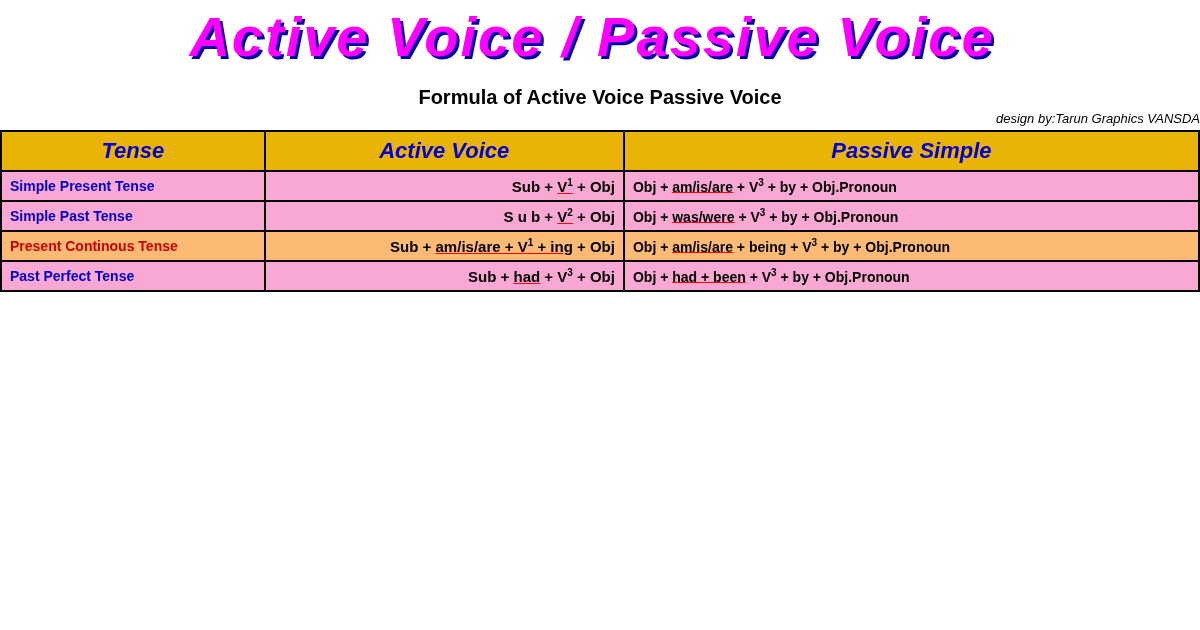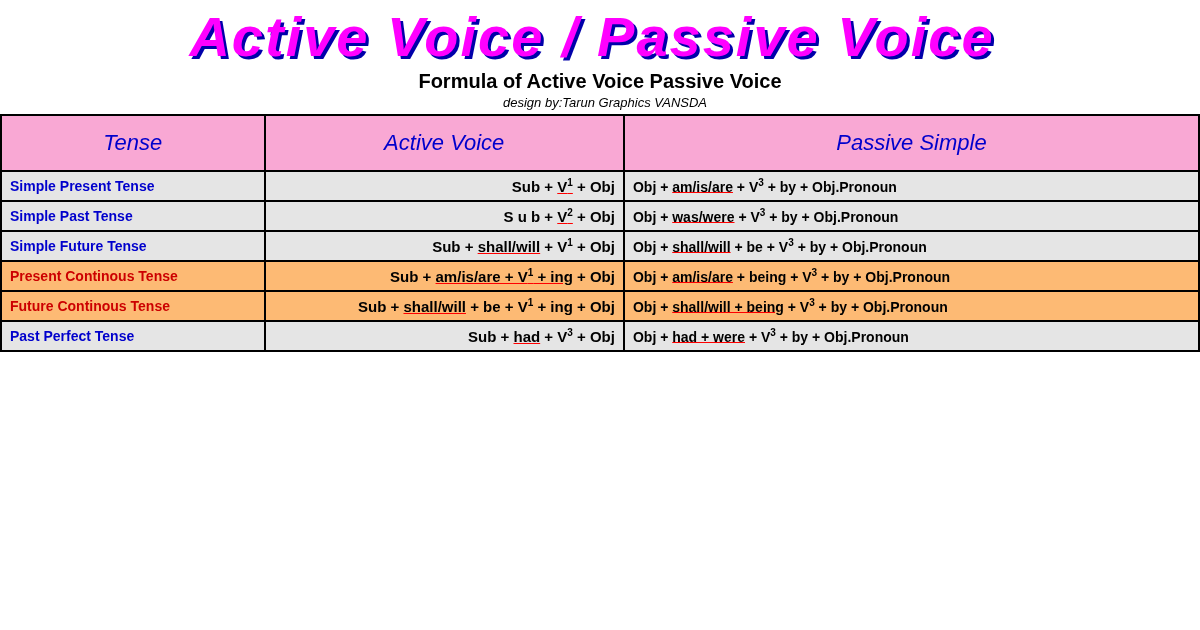--- a/index.html
+++ b/index.html
@@ -27,45 +27,45 @@
       color: #ff00ff;
       text-shadow: 3px 3px 0px #0000aa;
       letter-spacing: 2px;
       line-height: 1.1;
     }
     .header-subtitle {
       text-align: center;
       font-size: 20px;
       font-weight: bold;
       color: #000000;
-      margin-top: 0;
+      margin-top: 16px;
     }
     .design-credit {
-      text-align: center;
+      text-align: right;
       font-size: 13px;
       font-style: italic;
       color: #000000;
       padding-left: 10px;
       margin-top: 2px;
       margin-bottom: 4px;
     }
     .main-table {
       width: 100%;
       border-collapse: collapse;
       border: 2px solid #000000;
     }
     .main-table th {
       border: 2px solid #000000;
-      padding: 14px 8px;
+      padding: 6px 8px;
       text-align: center;
       font-size: 22px;
-      font-weight: normal;
+      font-weight: bold;
       font-style: italic;
       color: #0000cc;
-      background-color: #f9a8d4;
+      background-color: #eab308;
     }
     .main-table td {
       border: 2px solid #000000;
       padding: 5px 8px;
       vertical-align: middle;
     }
     .tense-col {
       width: 22%;
       font-size: 14px;
       font-weight: bold;
@@ -80,21 +80,21 @@
       color: #000000;
     }
     .passive-col {
       width: 48%;
       font-size: 14px;
       color: #000000;
       padding-left: 8px;
       font-weight: bold;
     }
     .row-white {
-      background-color: #e5e5e5;
+      background-color: #f9a8d4;
     }
     .row-yellow {
       background-color: #fdba74;
       border-radius: 15px;
     }
     .tense-blue {
       color: #0000cc;
     }
     .tense-red {
       color: #cc0000;
@@ -140,56 +140,38 @@
       <tr class="row-white">
         <td class="tense-col tense-blue">Simple Past Tense</td>
         <td class="active-col">
           S u b + <span class="underline-text">V<sup>2</sup></span> + Obj
         </td>
         <td class="passive-col">
           Obj + <span class="underline-text">was/were</span> + V<sup>3</sup> + by + Obj.Pronoun
         </td>
       </tr>
 
-      <tr class="row-white">
-        <td class="tense-col tense-blue">Simple Future Tense</td>
-        <td class="active-col">
-          Sub + <span class="underline-text">shall/will</span> + V<sup>1</sup> + Obj
-        </td>
-        <td class="passive-col">
-          Obj + <span class="underline-text">shall/will</span> + be + V<sup>3</sup> + by + Obj.Pronoun
-        </td>
-      </tr>
 
       <tr class="row-yellow">
         <td class="tense-col tense-red">Present Continous Tense</td>
         <td class="active-col">
           Sub + <span class="underline-text">am/is/are + V<sup>1</sup> + ing</span> + Obj
         </td>
         <td class="passive-col">
           Obj + <span class="underline-text">am/is/are</span> + being + V<sup>3</sup> + by + Obj.Pronoun
         </td>
       </tr>
 
 
-      <tr class="row-yellow">
-        <td class="tense-col tense-red">Future Continous Tense</td>
-        <td class="active-col">
-          Sub + <span class="underline-text">shall/will</span> + be + V<sup>1</sup> + ing + Obj
-        </td>
-        <td class="passive-col">
-          Obj + <span class="underline-text">shall/will + being</span> + V<sup>3</sup> + by + Obj.Pronoun
-        </td>
-      </tr>
 
 
       <tr class="row-white">
         <td class="tense-col tense-blue">Past Perfect Tense</td>
         <td class="active-col">
           Sub + <span class="underline-text">had</span> + V<sup>3</sup> + Obj
         </td>
         <td class="passive-col">
-          Obj + <span class="underline-text">had + were</span> + V<sup>3</sup> + by + Obj.Pronoun
+          Obj + <span class="underline-text">had + been</span> + V<sup>3</sup> + by + Obj.Pronoun
         </td>
       </tr>
     </tbody>
   </table>
 </div>
 
 </body></html>

